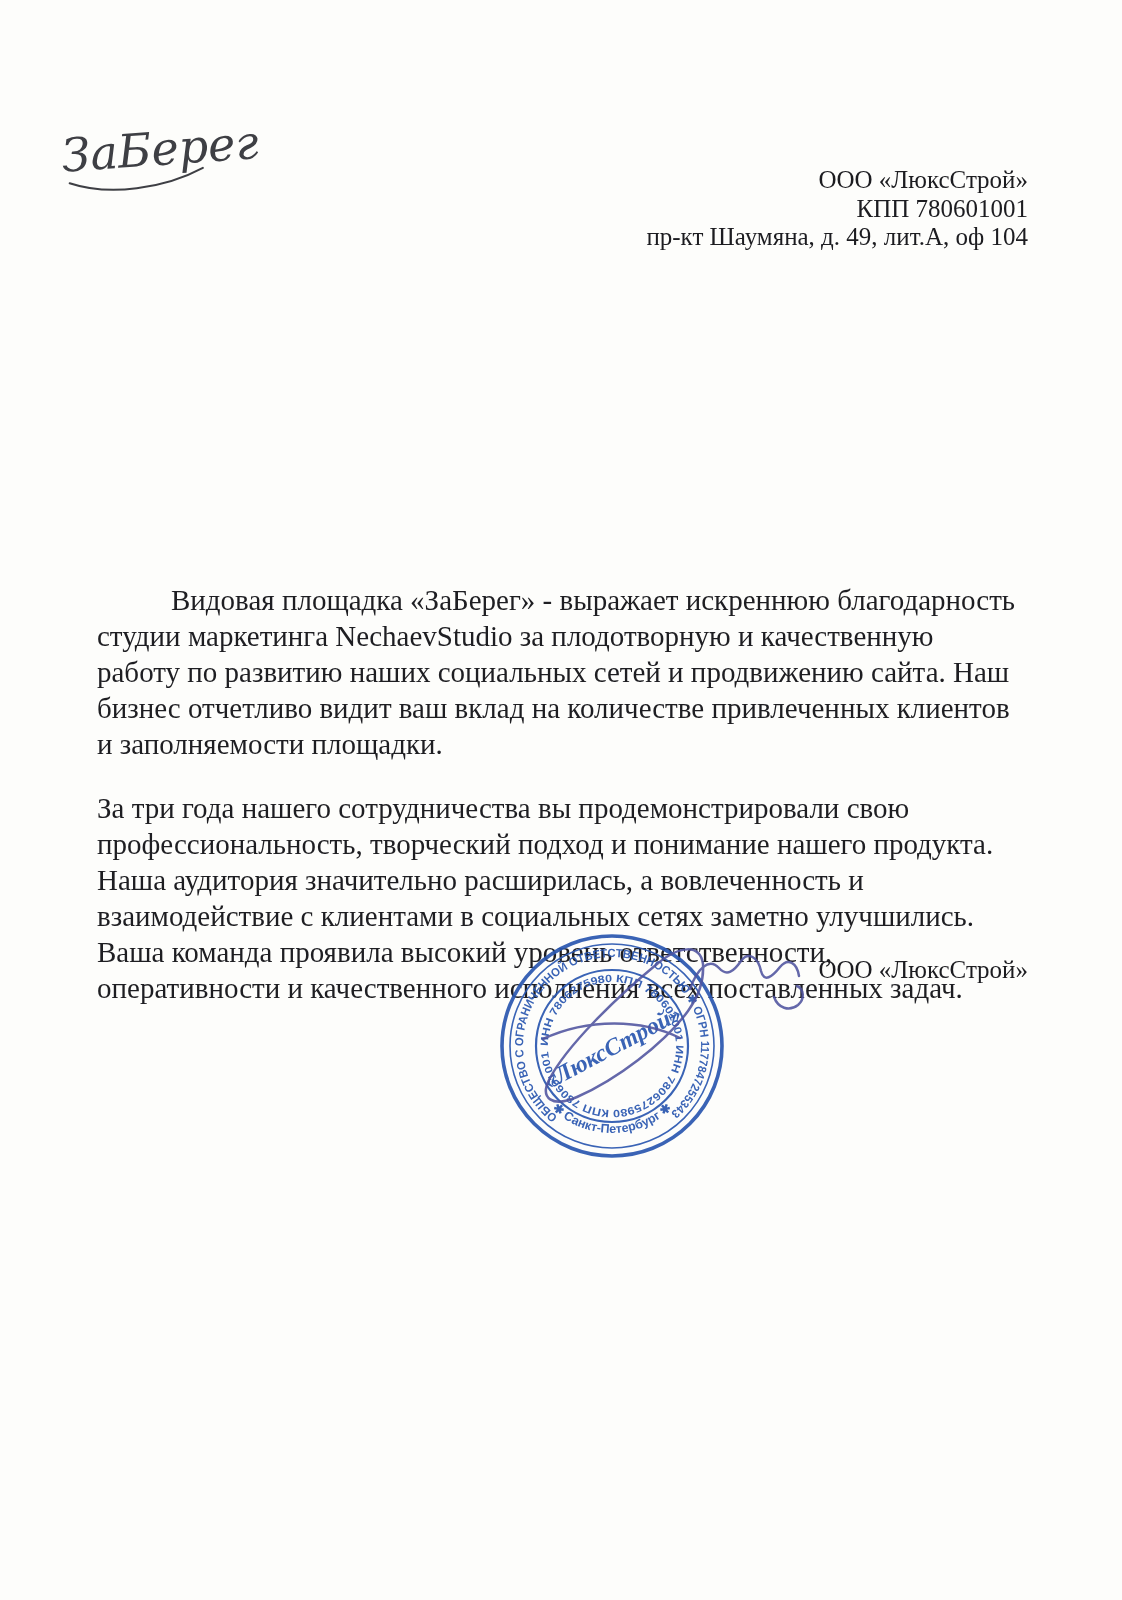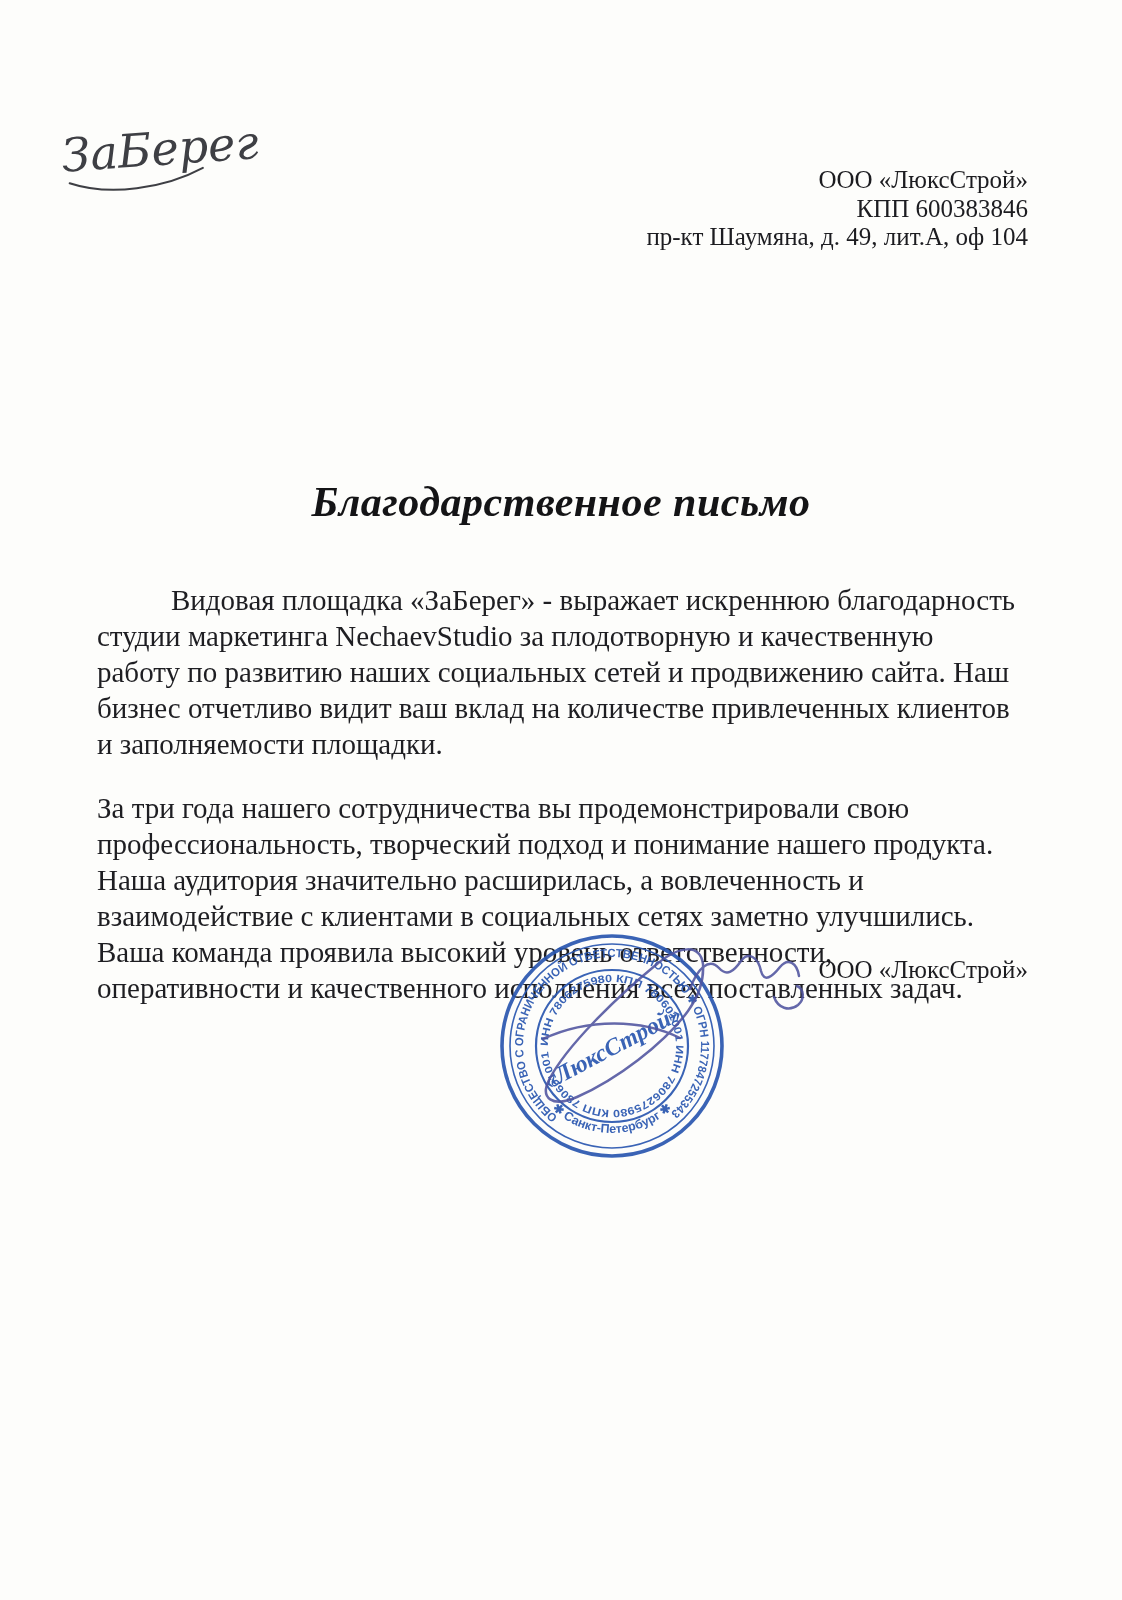--- a/index.html
+++ b/index.html
@@ -76,25 +76,24 @@
     <svg width="240" height="95" viewBox="0 0 240 95" xmlns="http://www.w3.org/2000/svg">
       <g transform="rotate(-4 120 48)">
         <text x="10" y="56" font-family="DejaVu Serif, serif" font-style="italic" font-size="46" fill="#3e3f44">ЗаБерег</text>
         <path d="M 16 68 C 55 84, 110 80, 150 62" stroke="#3e3f44" stroke-width="2" fill="none" stroke-linecap="round"></path>
       </g>
     </svg>
   </div>
 
   <div class="company-block">
     <div>ООО «ЛюксСтрой»</div>
-    <div>КПП 600383846</div>
+    <div>КПП 780601001</div>
     <div>пр-кт Шаумяна, д. 49, лит.А, оф 104</div>
   </div>
 
-  <div class="doc-title">Благодарственное письмо</div>
 
   <div class="body-text">
     <p class="first">Видовая площадка «ЗаБерег» - выражает искреннюю благодарность студии маркетинга NechaevStudio за плодотворную и качественную работу по развитию наших социальных сетей и продвижению сайта. Наш бизнес отчетливо видит ваш вклад на количестве привлеченных клиентов и заполняемости площадки.</p>
     <p class="second">За три года нашего сотрудничества вы продемонстрировали свою профессиональность, творческий подход и понимание нашего продукта. Наша аудитория значительно расширилась, а вовлеченность и взаимодействие с клиентами в социальных сетях заметно улучшились. Ваша команда проявила высокий уровень ответственности, оперативности и качественного исполнения всех поставленных задач.</p>
   </div>
 
   <div class="sign-company">ООО «ЛюксСтрой»</div>
 
   <div class="stamp-wrap">
     <svg width="236" height="236" viewBox="-118 -118 236 236" xmlns="http://www.w3.org/2000/svg" xmlns:xlink="http://www.w3.org/1999/xlink">

